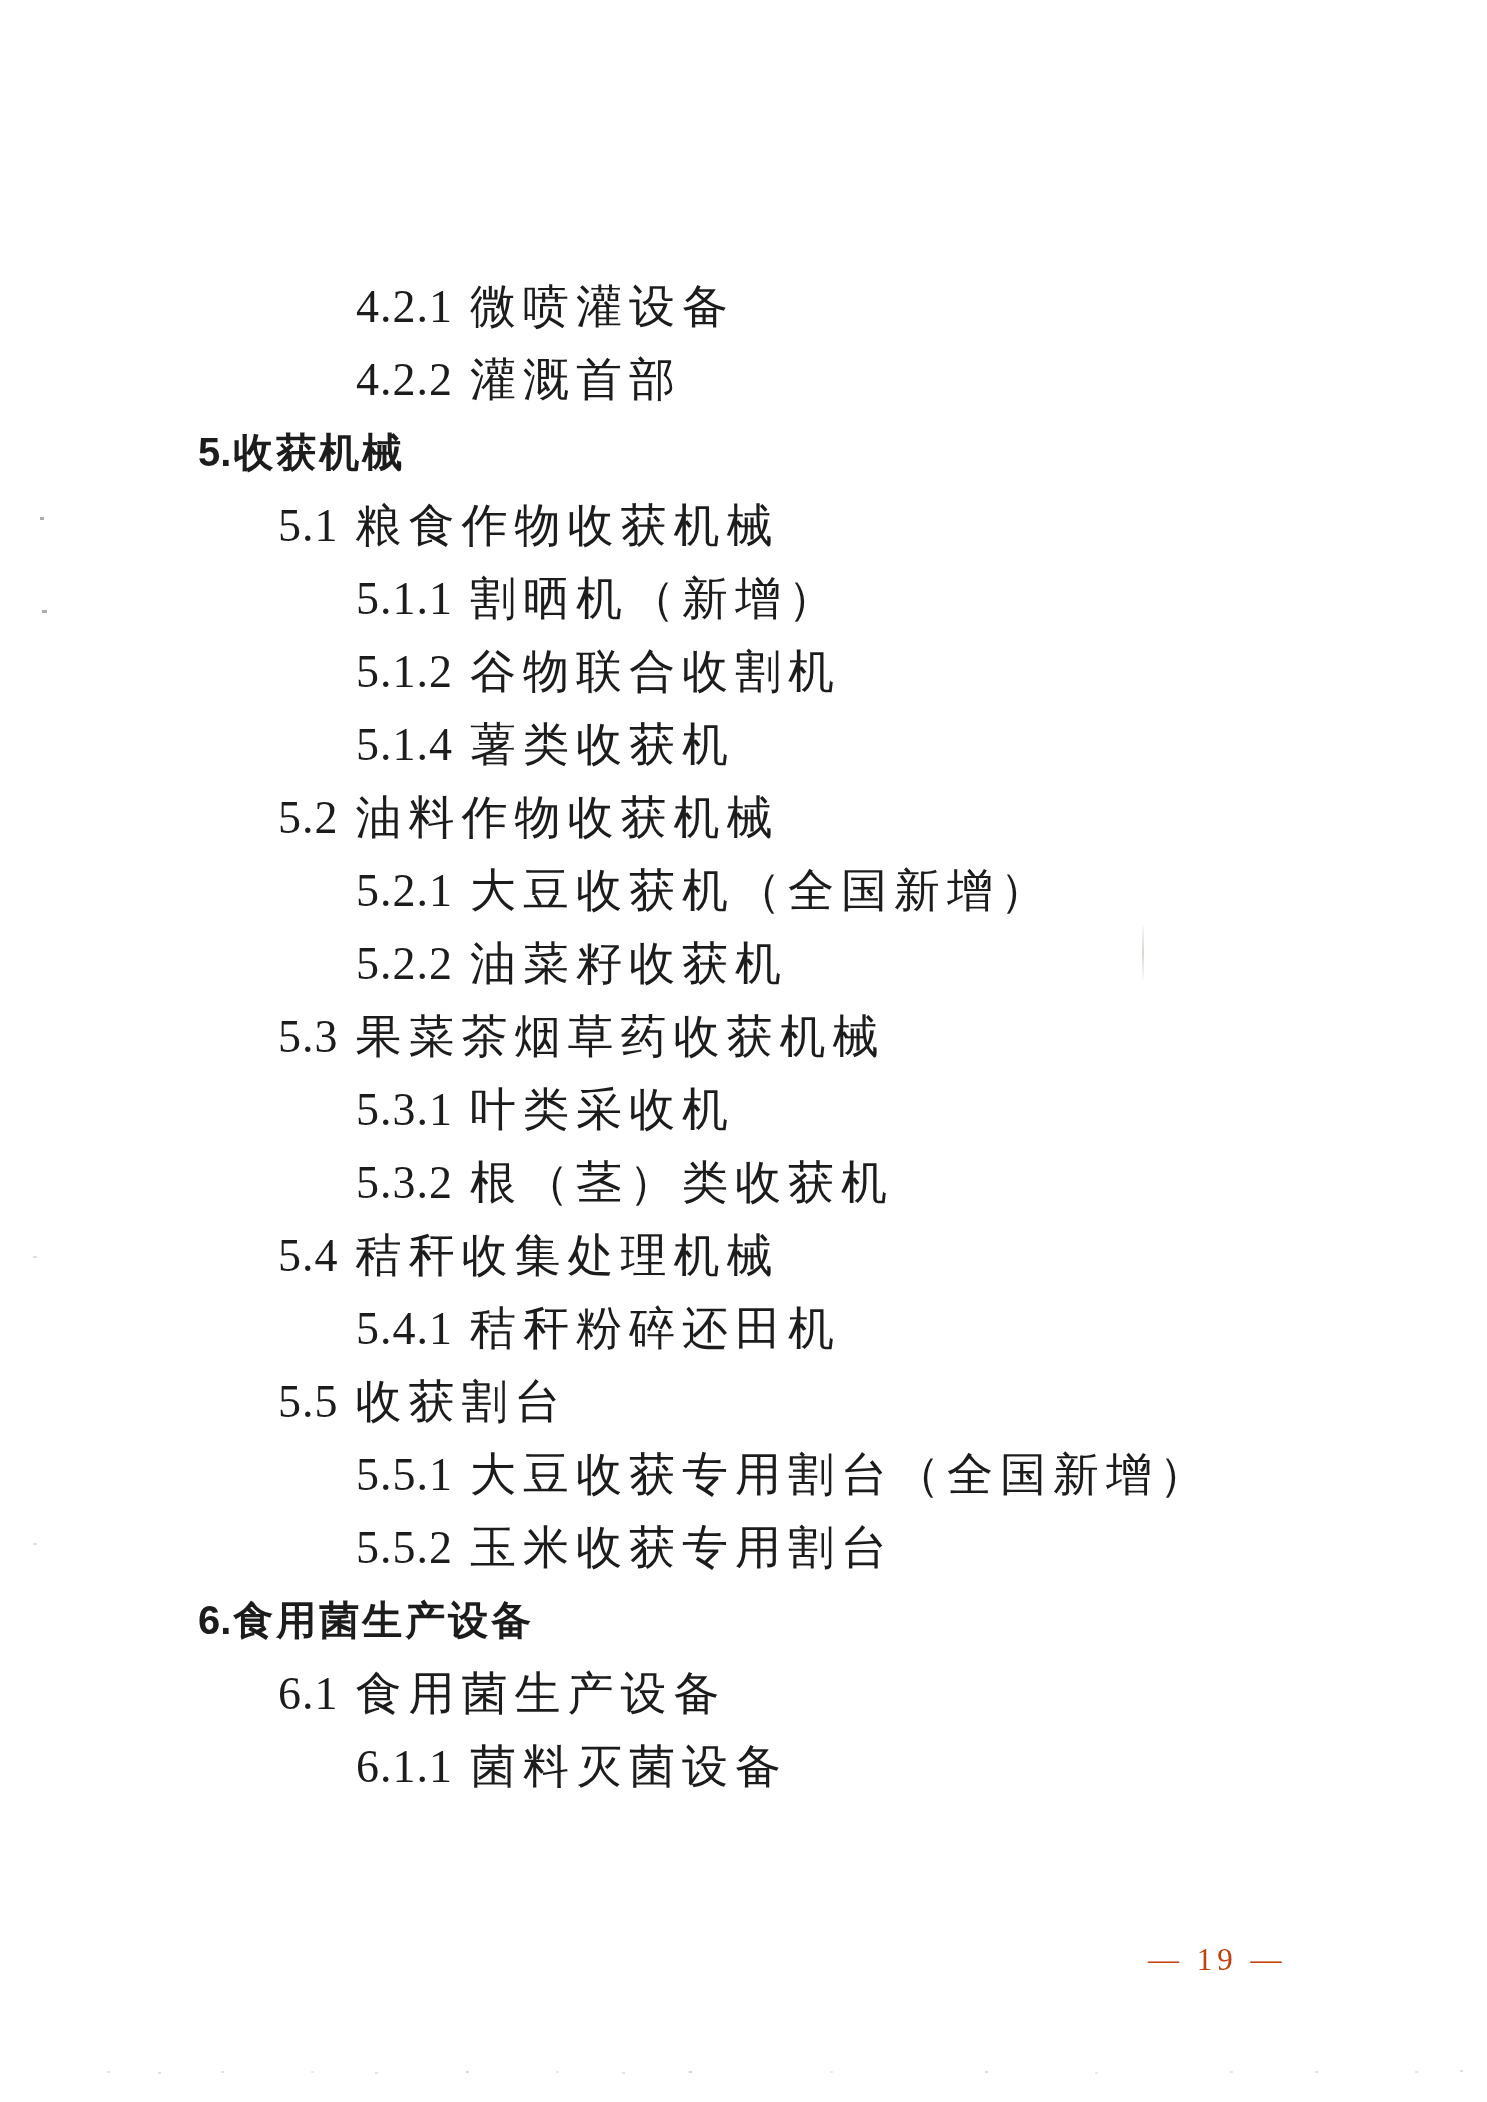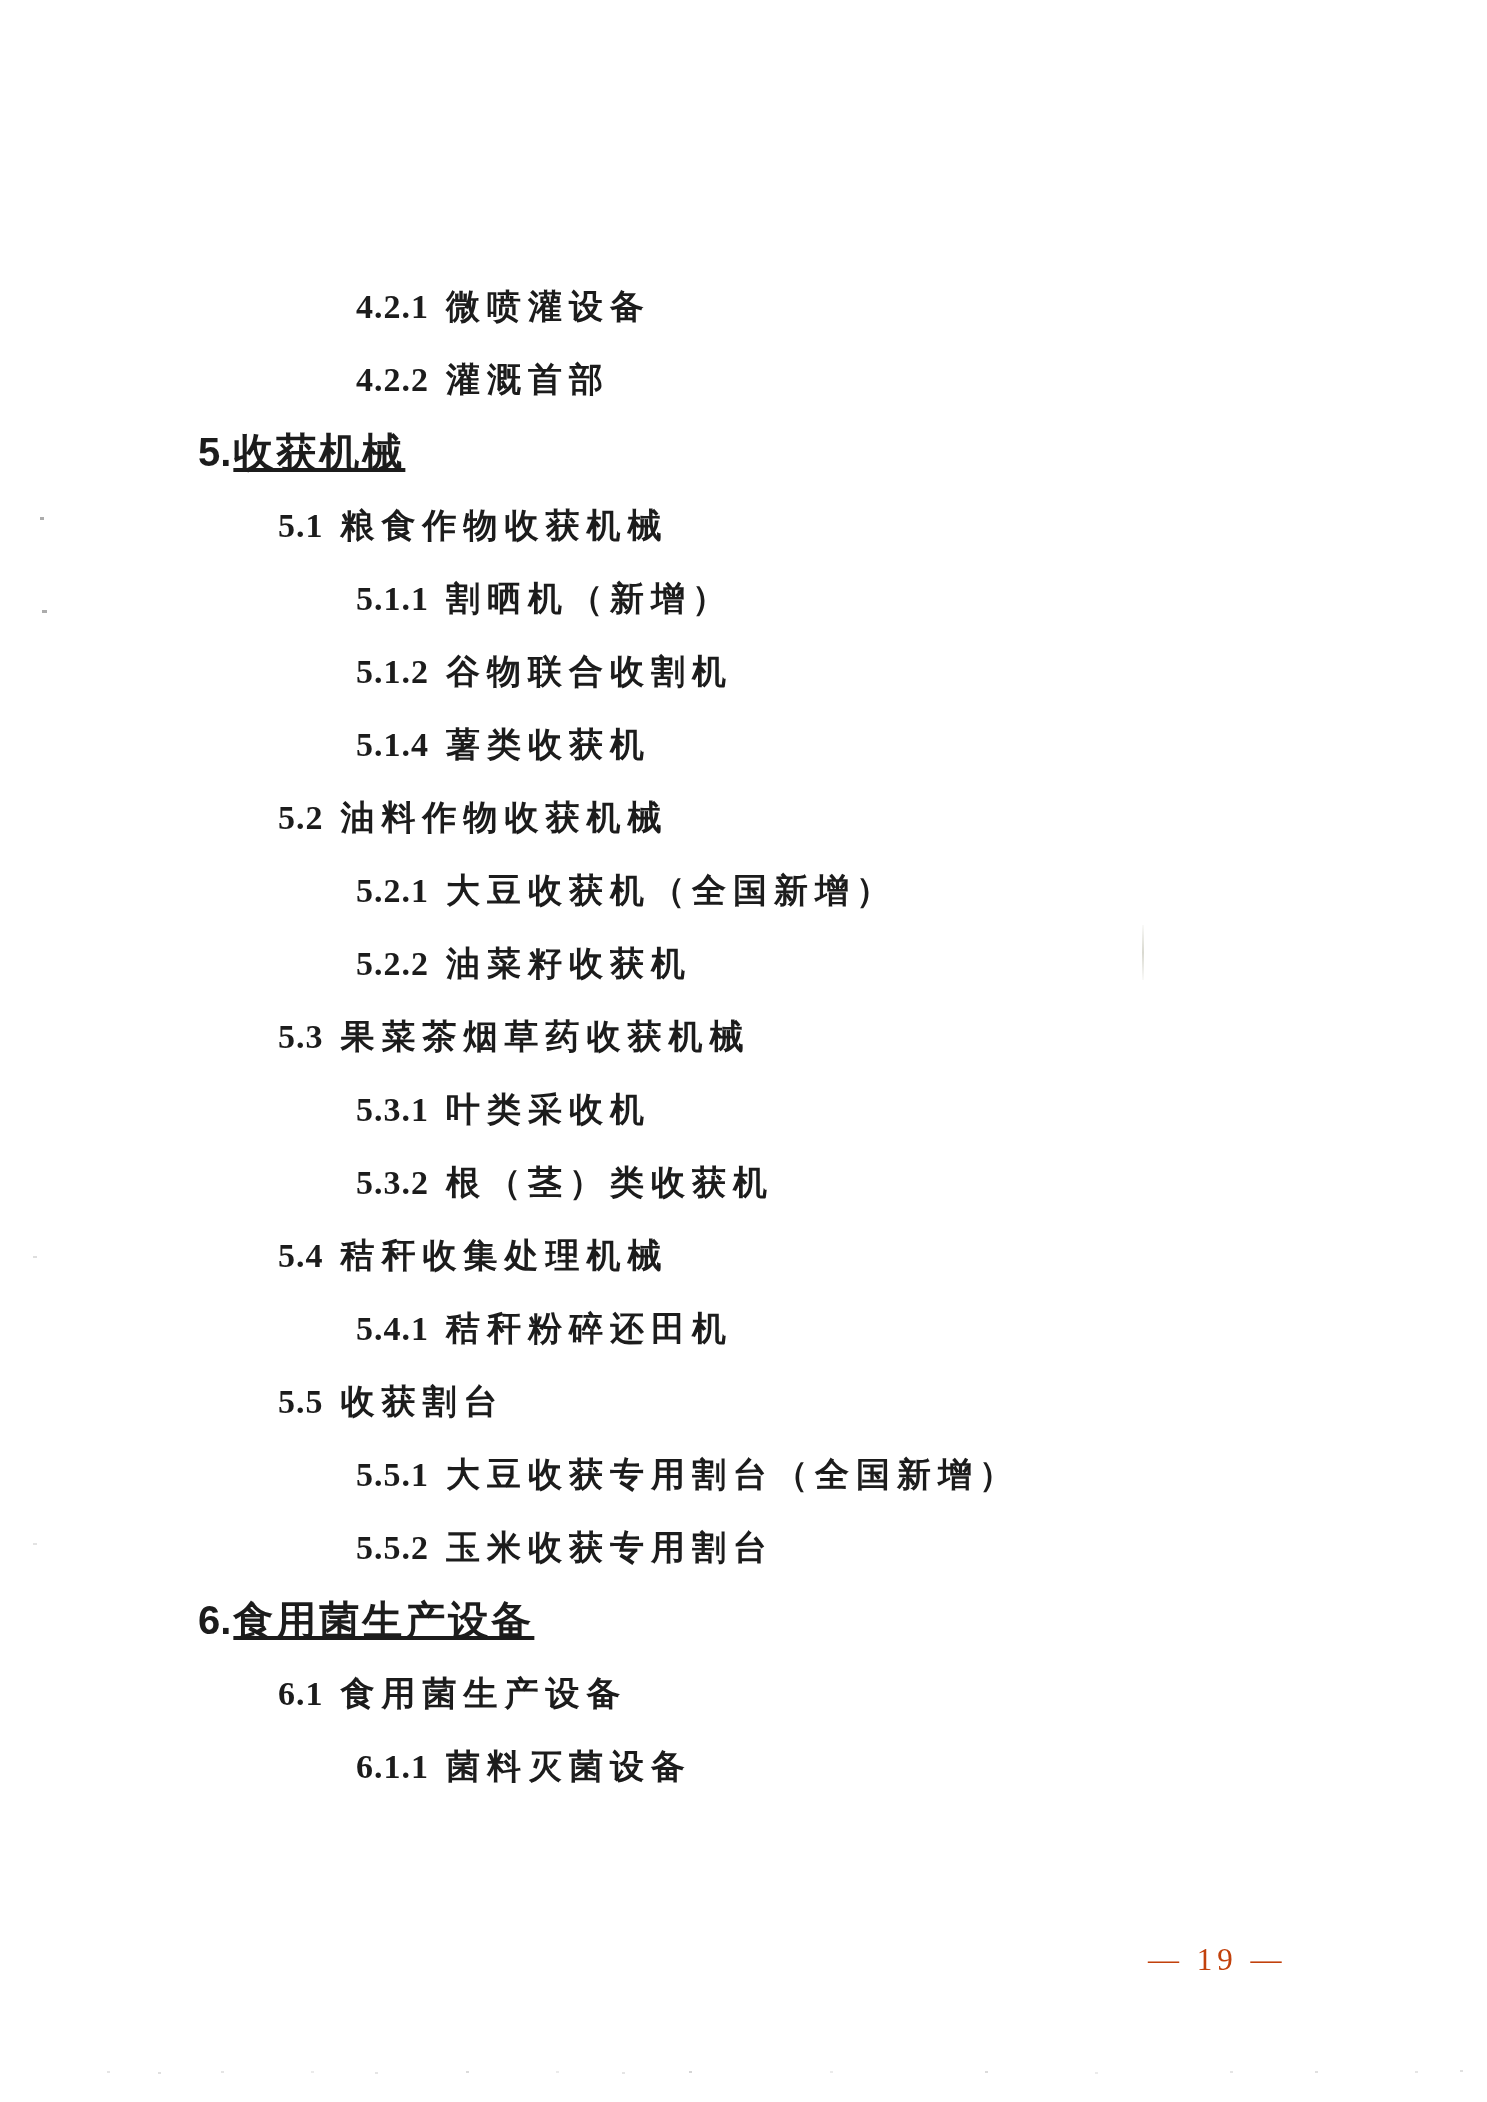--- a/index.html
+++ b/index.html
@@ -22,40 +22,39 @@
   }
   .toc-list {
     list-style: none;
     margin: 0;
     padding: 270px 0 0 0;
   }
   .line {
     height: 73px;
     display: flex;
     align-items: center;
-    font-size: 34px;
+    font-size: 46px;
     white-space: nowrap;
-    font-weight: bold;
   }
   .line .num {
     letter-spacing: 1px;
     margin-right: 17px;
   }
   .line .label {
     letter-spacing: 7px;
   }
   
   .lvl1 {
     padding-left: 198px;
     font-family: "Liberation Sans", "DejaVu Sans", sans-serif;
     font-weight: 700;
     font-size: 40px;
   }
   .lvl1 .num { margin-right: 2px; letter-spacing: 0; }
-  .lvl1 .label { letter-spacing: 3px; text-decoration: underline; }
+  .lvl1 .label { letter-spacing: 3px; }
   
   .lvl2 { padding-left: 278px; }
   
   .lvl3 { padding-left: 356px; }
 
   .page-number {
     position: absolute;
     top: 1942px;
     left: 1148px;
     font-size: 31px;

